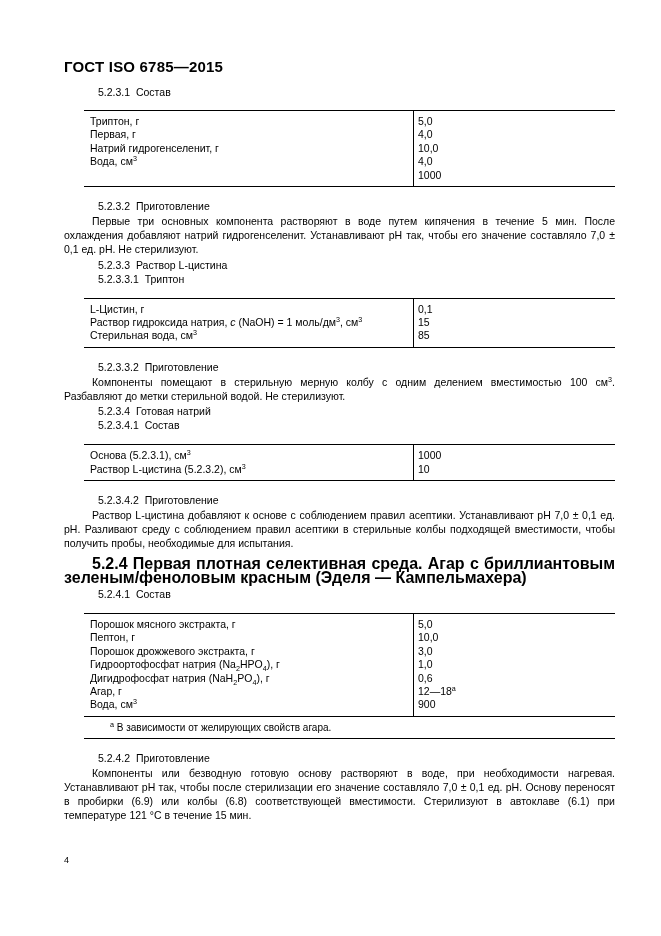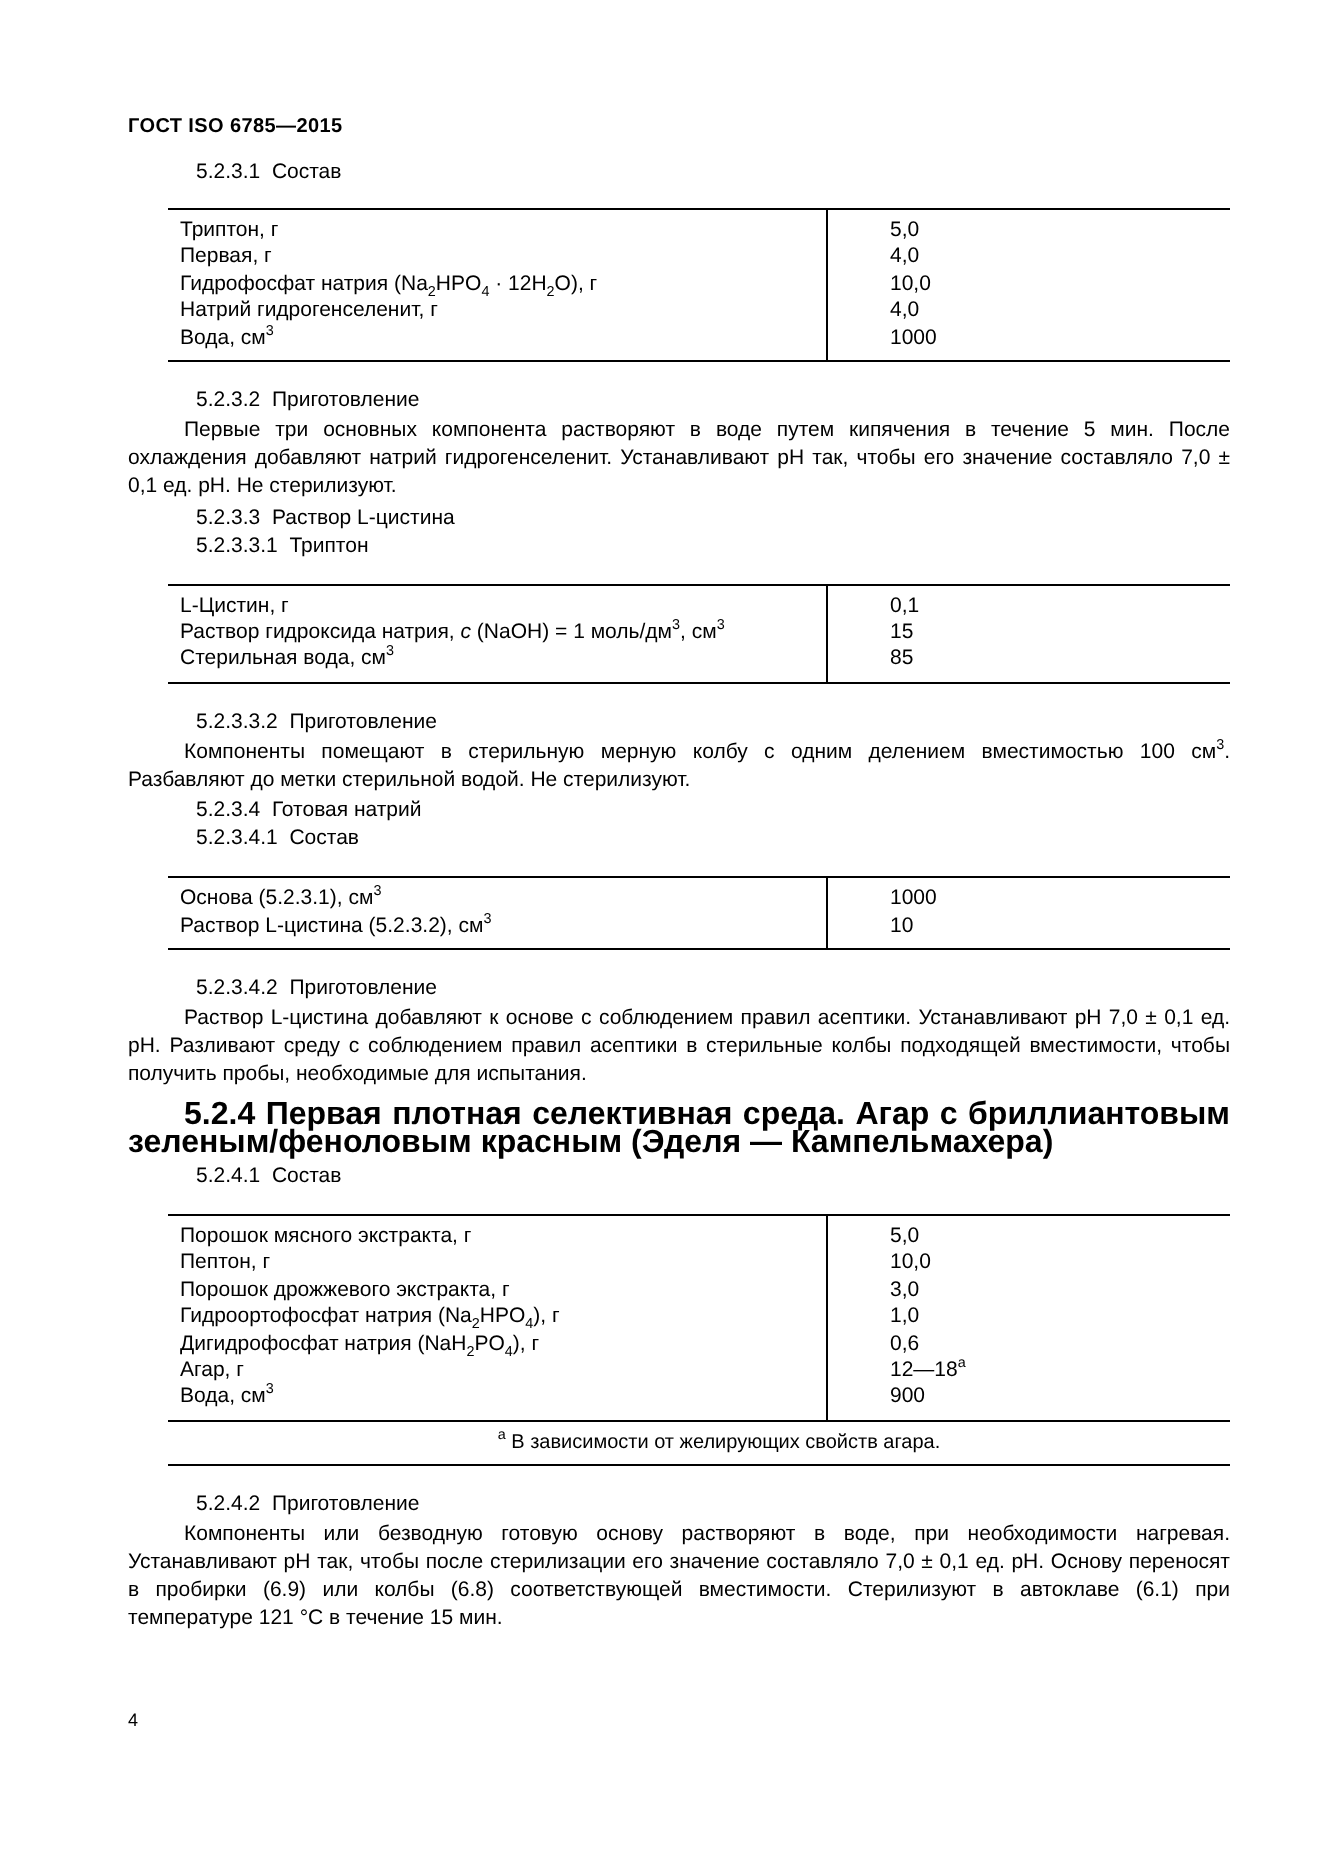--- a/index.html
+++ b/index.html
@@ -18,21 +18,21 @@
     background: #ffffff;
     overflow: hidden;
   }
   .content {
     position: absolute;
     left: 64px;
     top: 0;
     width: 551px;
   }
   .doc-header {
-    font-size: 10px;
+    font-size: 15px;
     font-weight: bold;
     letter-spacing: 0.2px;
     padding-top: 58px;
     padding-bottom: 0;
     margin-left: 0px;
   }
   .clause {
     font-size: 10.5px;
     margin-top: 11px;
     margin-left: 34px;
@@ -67,21 +67,20 @@
     box-sizing: border-box;
   }
   .tbl-wrap.t1 { margin-top: 12px; }
   .tbl-wrap.t2 { margin-top: 13px; }
   .tbl-wrap.t3 { margin-top: 13px; }
   .tbl-wrap.t4 { margin-top: 13px; }
   .tbl-inner {
     display: flex;
     width: 100%;
     box-sizing: border-box;
-    gap: 27px;
   }
   .col-name {
     width: 330px;
     box-sizing: border-box;
     padding: 4px 4px 4px 6px;
     border-right: 1.3px solid #000;
   }
   .col-val {
     flex: 1;
     box-sizing: border-box;
@@ -91,21 +90,20 @@
   .row-line {
     font-size: 10.5px;
     line-height: 13.4px;
     white-space: nowrap;
   }
   .footnote-row {
     border-top: 1.3px solid #000;
     padding: 4px 6px 4px 26px;
     font-size: 10px;
     line-height: 13px;
-    text-align: center;
   }
   sup {
     font-size: 7.2px;
     vertical-align: super;
     line-height: 0;
   }
   sub {
     font-size: 7.2px;
     vertical-align: sub;
     line-height: 0;
@@ -127,21 +125,20 @@
 
     <div class="doc-header">ГОСТ ISO 6785—2015</div>
 
     <div class="clause">5.2.3.1  Состав</div>
 
     <div class="tbl-wrap t1">
       <div class="tbl-inner">
         <div class="col-name">
           <div class="row-line">Триптон, г</div>
           <div class="row-line">Первая, г</div>
-          <div class="row-line">Гидрофосфат натрия (Na<sub>2</sub>HPO<sub>4</sub> · 12H<sub>2</sub>O), г</div>
           <div class="row-line">Натрий гидрогенселенит, г</div>
           <div class="row-line">Вода, см<sup>3</sup></div>
         </div>
         <div class="col-val">
           <div class="row-line">5,0</div>
           <div class="row-line">4,0</div>
           <div class="row-line">10,0</div>
           <div class="row-line">4,0</div>
           <div class="row-line">1000</div>
         </div>

